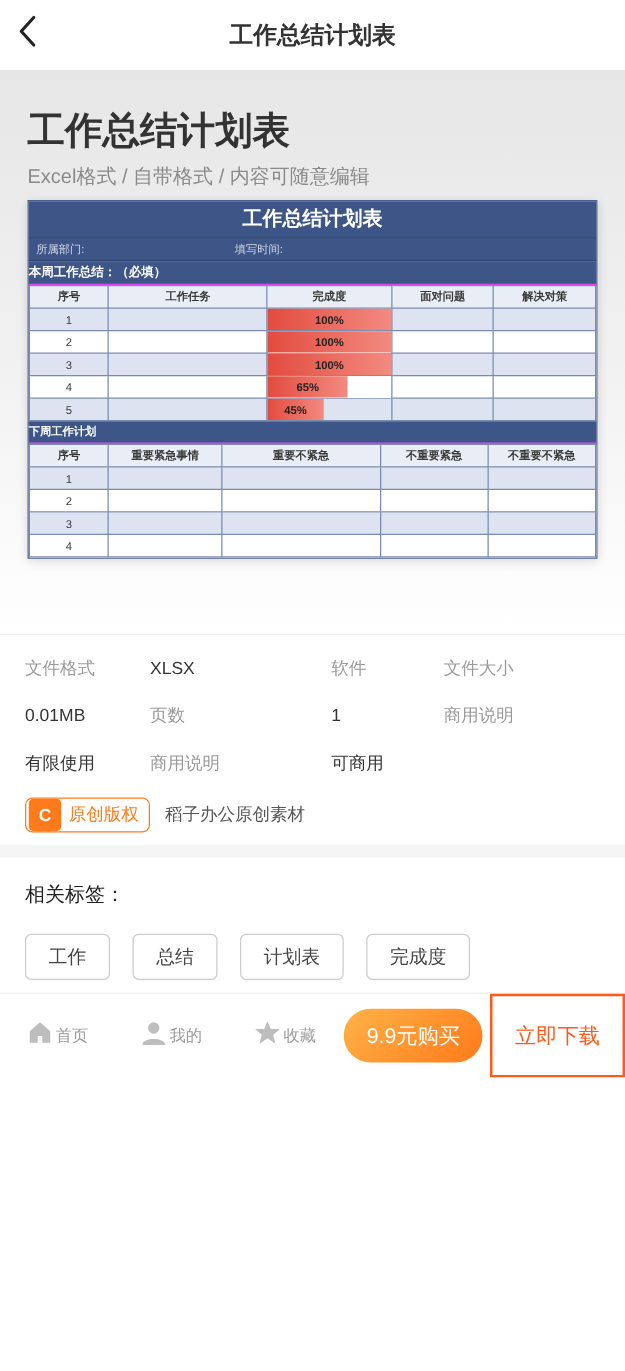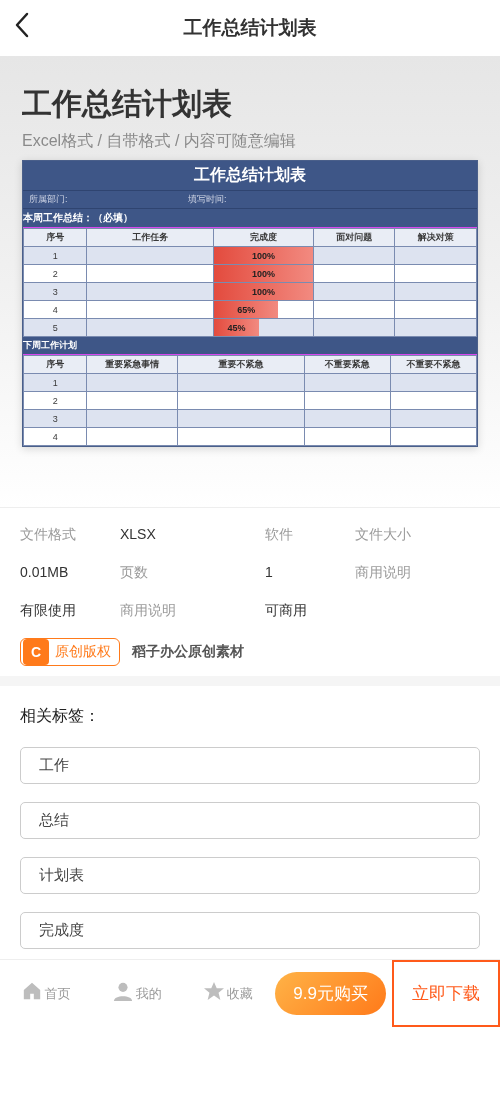--- a/index.html
+++ b/index.html
@@ -129,27 +129,27 @@
     font-size: 14px;
     height: 28px;
   }
   .copyright-badge .ico {
     background: #ff7a1a; color: #fff; width: 26px; height: 100%;
     display: flex; align-items: center; justify-content: center;
     font-weight: 700; font-size: 14px; border-radius: 4px;
     margin: 2px;
   }
   .copyright-badge .lbl { color: #ff7a1a; padding: 0 8px 0 4px; }
-  .copyright-note { color: #555; font-size: 14px; font-weight: bold; }
+  .copyright-note { color: #555; font-size: 14px; }
 
   .tags-section {
     padding: 20px 20px 10px;
     border-top: 10px solid #f5f5f5;
   }
-  .tag-list { display: flex; gap: 18px; flex-wrap: wrap; margin-top: 4px; flex-direction: column; }
+  .tag-list { display: flex; gap: 18px; flex-wrap: wrap; margin-top: 4px; }
   .tag {
     border: 1px solid #ccc; border-radius: 5px;
     padding: 8px 18px; font-size: 15px; color: #444;
     background: #fff;
   }
 
   .bottom-bar {
     display: flex; align-items: stretch;
     border-top: 1px solid #eee;
     height: 68px;

